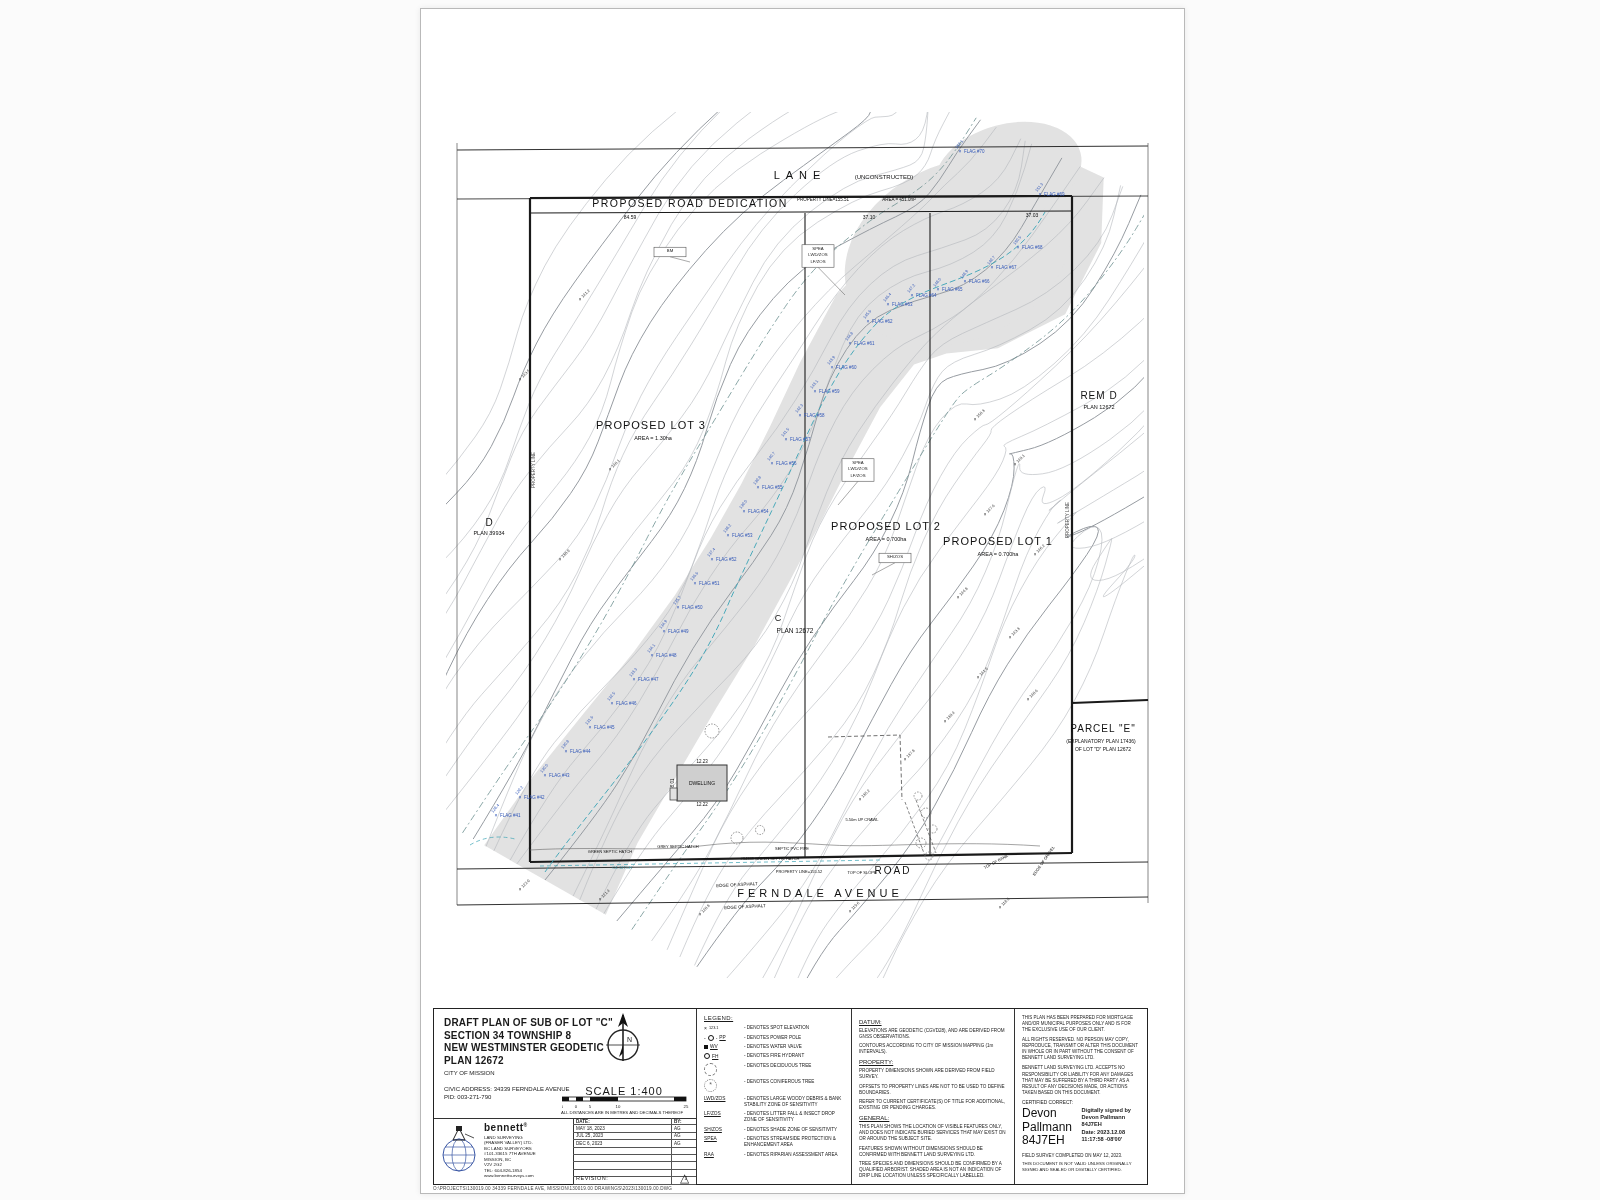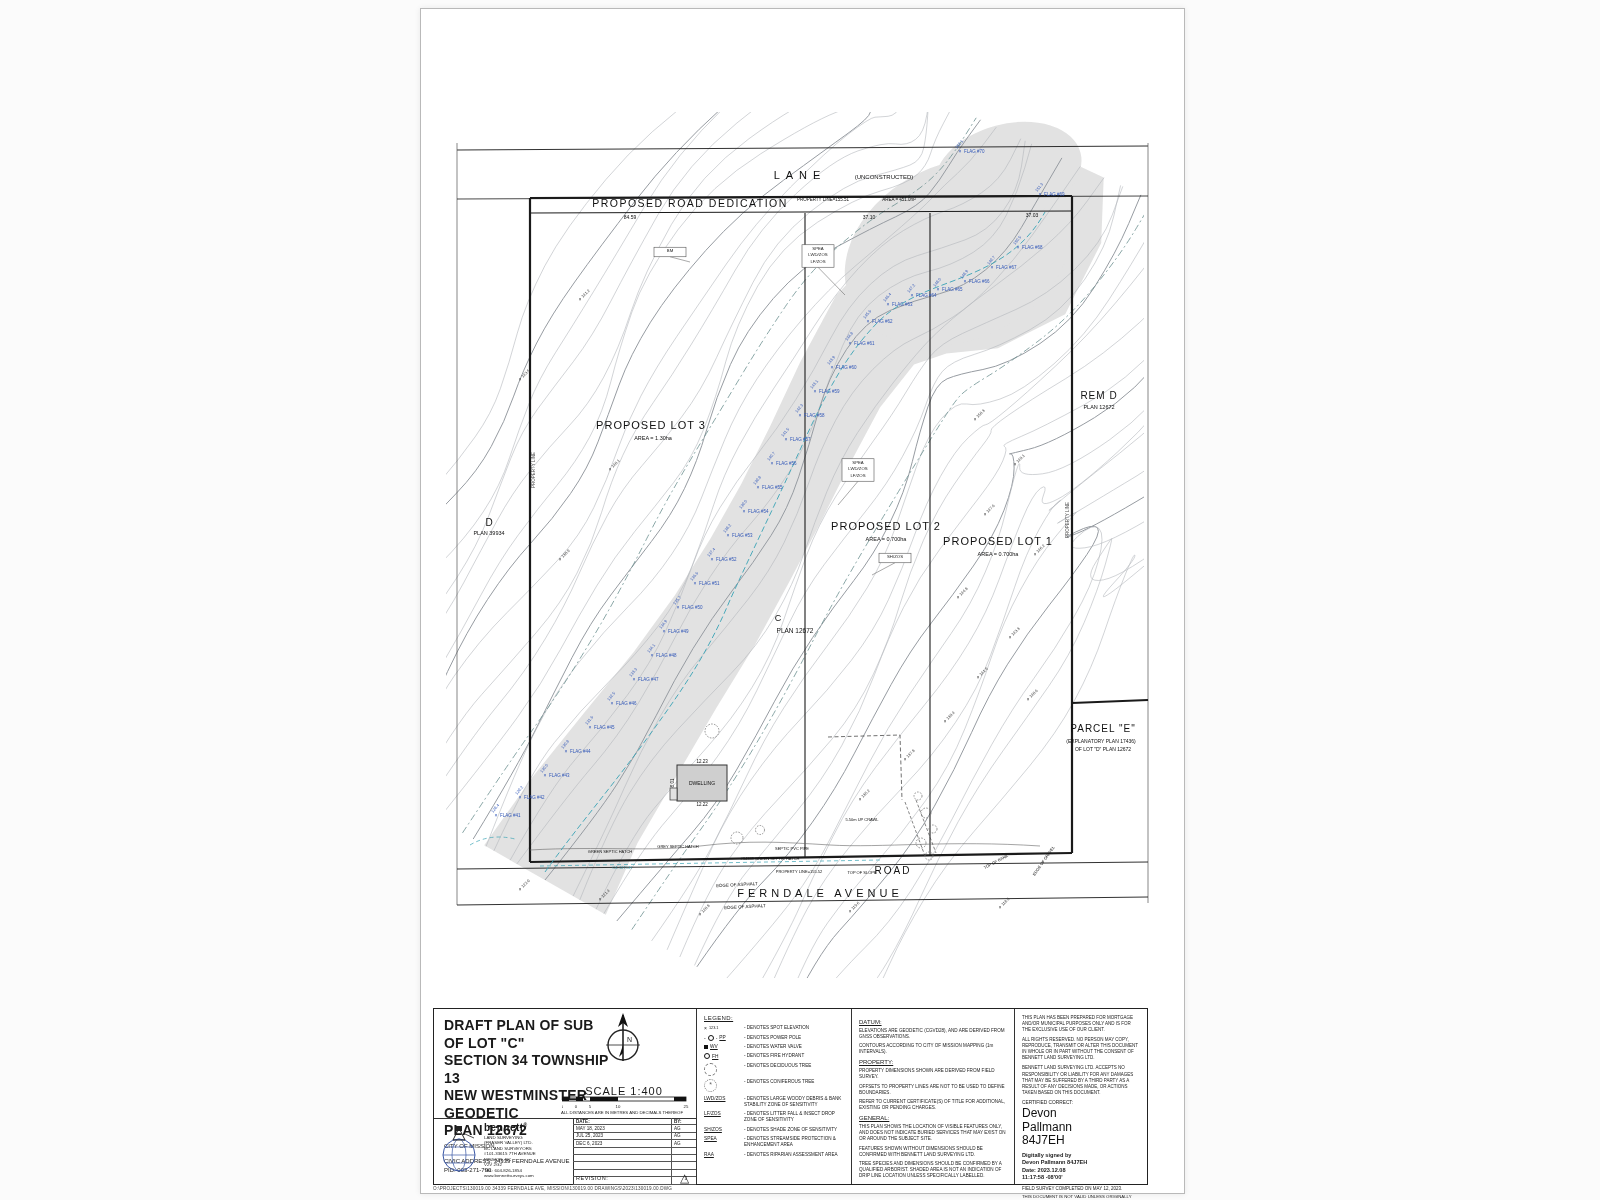--- a/index.html
+++ b/index.html
@@ -15,21 +15,21 @@
   }
   #map-svg{position:absolute;left:0;top:0;width:1600px;height:1200px;pointer-events:none;}
   
   #title-block{
     position:absolute;left:433px;top:1008px;width:713px;height:175px;
     border:1.4px solid #222;background:#fff;font-size:5px;
   }
   .vdiv{position:absolute;top:0;bottom:0;width:0;border-left:1px solid #333;}
   .hdiv{position:absolute;height:0;border-top:1px solid #333;}
   #tb-title{position:absolute;left:10px;top:8px;width:170px;line-height:1.25;}
-  #tb-title .big{font-weight:bold;font-size:14px;letter-spacing:.2px;}
+  #tb-title .big{font-weight:bold;font-size:10px;letter-spacing:.2px;}
   #tb-title .small{font-size:6px;margin-top:3px;}
   #north-area{position:absolute;left:150px;top:0;width:112px;height:109px;}
   #scale-label{position:absolute;left:130px;top:76px;width:120px;text-align:center;font-size:11px;letter-spacing:1px;}
   #scale-bar{position:absolute;left:128px;top:86px;}
   #scale-note{position:absolute;left:110px;top:101px;width:156px;text-align:center;font-size:4.3px;color:#222;}
   
   #legend-col{position:absolute;left:270px;top:6px;width:142px;}
   .col-h{font-size:6px;text-decoration:underline;margin-bottom:4px;letter-spacing:.4px;}
   .lg-row{display:flex;align-items:flex-start;margin-bottom:3.5px;}
   .lg-sym{width:40px;flex:0 0 40px;font-size:5px;display:flex;align-items:center;gap:2px;}
@@ -41,21 +41,21 @@
   .circ{display:inline-block;width:4px;height:4px;border:1px solid #111;border-radius:50%;}
   sup.sv{font-size:3.8px;}
   
   #notes-col{position:absolute;left:425px;top:6px;width:150px;}
   .note-h{font-size:6px;text-decoration:underline;margin:4px 0 3px;}
   .note-p{font-size:4.6px;line-height:1.3;margin-bottom:3.5px;color:#222;}
   
   #cert-col{position:absolute;left:588px;top:6px;width:118px;}
   .disc-p{font-size:4.5px;line-height:1.35;margin-bottom:4px;color:#222;}
   #certified-label{font-size:4.8px;margin:4px 0 2px;}
-  #sig-row{display:flex;gap:4px;align-items:flex-start;flex-direction:column;}
+  #sig-row{display:flex;gap:4px;align-items:flex-start;}
   #sig-name{font-size:12px;line-height:1.15;width:62px;color:#111;}
   #sig-details{font-size:5.6px;line-height:1.3;font-weight:bold;color:#222;}
   #field-note{font-size:4.5px;margin-top:5px;}
   #valid-note{font-size:4.3px;line-height:1.3;margin-top:3px;color:#222;}
   
   #firm-block{position:absolute;left:4px;top:113px;width:134px;height:60px;display:flex;gap:4px;}
   #firm-text{line-height:1.25;}
   #firm-name{font-weight:bold;font-size:10px;letter-spacing:.5px;}
   #firm-name sup{font-size:5px;}
   .firm-line{font-size:4.4px;color:#222;}
@@ -370,21 +370,21 @@
 
 <div id="title-block">
   <div class="vdiv" style="left:262px"></div>
   <div class="vdiv" style="left:417px"></div>
   <div class="vdiv" style="left:580px"></div>
   <div class="hdiv" style="left:0;width:262px;top:109px"></div>
   <div class="vdiv" style="left:139px;top:109px"></div>
 
   <div id="tb-title">
     <div class="big">DRAFT PLAN OF SUB OF LOT "C"</div>
-    <div class="big">SECTION 34 TOWNSHIP 13</div>
+    <div class="big">SECTION 34 TOWNSHIP 8</div>
     <div class="big">NEW WESTMINSTER GEODETIC</div>
     <div class="big">PLAN 12672</div>
     <div class="small">CITY OF MISSION</div>
     <div class="small" style="margin-top:8px">CIVIC ADDRESS: 34339 FERNDALE AVENUE</div>
     <div class="small" style="margin-top:1px">PID: 003-271-790</div>
   </div>
 
   <div id="north-area">
     <svg width="112" height="109" xmlns="http://www.w3.org/2000/svg">
       <line x1="39" y1="36" x2="22" y2="36" stroke="#222" stroke-width="0.8"></line>

